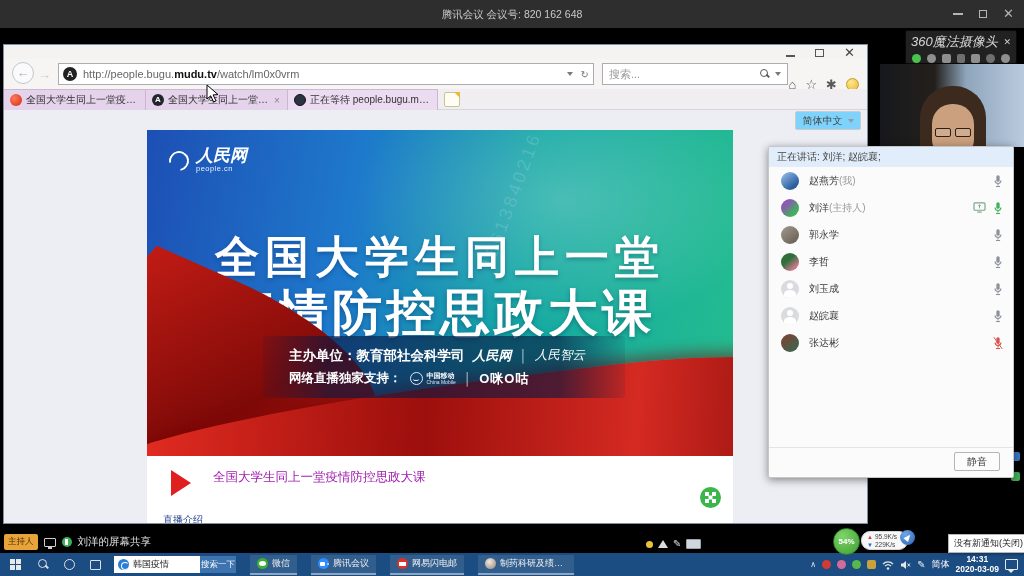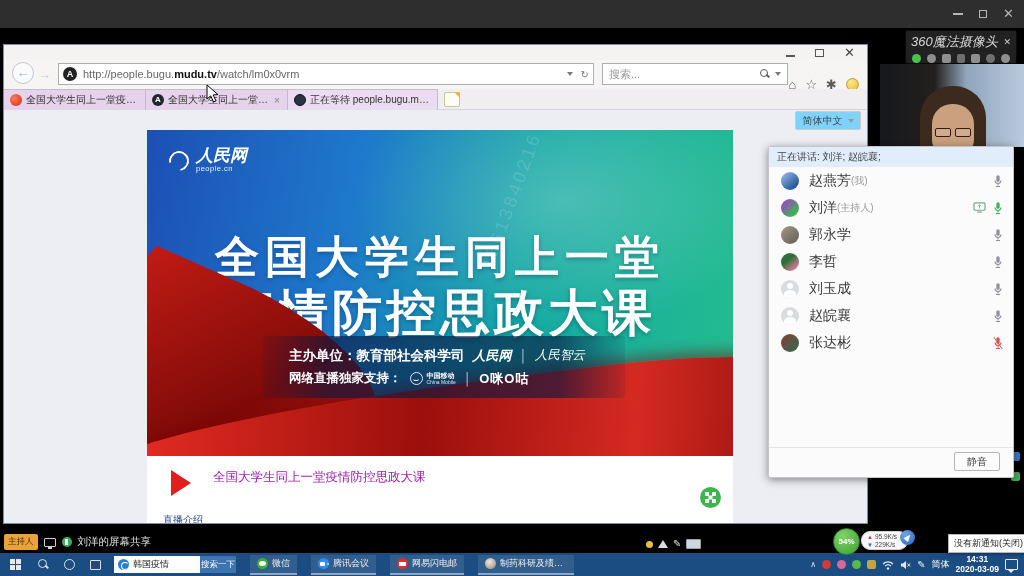--- a/index.html
+++ b/index.html
@@ -125,21 +125,21 @@
   .m-head { position:relative; height:22px; background:#f5f5f5; border-bottom:1px solid #e2e2e2; }
   .m-title { position:absolute; left:0; right:0; top:5px; text-align:center; font-size:10.5px; color:#333; }
   .m-ctl { position:absolute; right:7px; top:6px; display:flex; gap:9px; align-items:center; }
   .m-min { width:8px; height:2px; background:#777; margin-top:5px; }
   .m-max { width:8px; height:8px; border:1px solid #777; }
   .m-speaking { height:20px; background:#e1edfa; font-size:10px; color:#444; line-height:20px; padding-left:8px; white-space:nowrap; overflow:hidden; }
   .m-row { height:27px; display:flex; align-items:center; padding:0 10px 0 12px; }
   .avatar { width:18px; height:18px; border-radius:50%; flex:0 0 auto; position:relative; overflow:hidden; }
   .sil-head { position:absolute; left:6px; top:3px; width:6px; height:6px; border-radius:50%; background:#fff; }
   .sil-body { position:absolute; left:3px; top:10px; width:12px; height:8px; border-radius:50% 50% 0 0; background:#fff; }
-  .m-name { margin-left:10px; font-size:14px; color:#3a3a3a; white-space:nowrap;text-align:right; }
+  .m-name { margin-left:10px; font-size:10px; color:#3a3a3a; white-space:nowrap;text-align:right; }
   .m-suffix { font-size:10px; color:#9a9a9a; }
   .m-icons { margin-left:auto; display:flex; gap:7px; align-items:center; }
   .mic-svg { display:block; }
   .m-foot { position:absolute; left:0; right:0; bottom:0; height:30px; border-top:1px solid #e4e4e4; }
   .mute-btn { position:absolute; right:13px; bottom:6px; width:46px; height:19px; background:#fcfcfc; border:1px solid #b5b5b5; border-radius:2px; font-size:10px; color:#333; text-align:center; line-height:17px; }
 
   
   .share-ind { position:absolute; left:4px; top:533px; height:18px; display:flex; align-items:center; gap:6px; z-index:30; }
   .host-badge { background:#e8a33b; color:#4a3000; font-size:8.5px; padding:2px 4px; border-radius:2px; }
   .mon-ic { width:12px; height:9px; border:1.5px solid #cfcfcf; border-radius:1px; position:relative; }
@@ -198,20 +198,21 @@
   .rocket::after { content:""; position:absolute; left:4.5px; top:3.5px; width:0; height:0; border-left:3px solid transparent; border-right:3px solid transparent; border-bottom:7px solid #fff; transform:rotate(40deg); }
 
   .tb-tooltip { position:absolute; left:948px; top:534px; background:#fff; border:1px solid #b5b5b5; box-shadow:1px 1px 3px rgba(0,0,0,.4); font-size:9px; color:#222; padding:2px 5px; white-space:nowrap; z-index:45; }
 </style>
 </head>
 <body>
 
 <div id="stage">
 
   <div class="titlebar">
+    <div class="tb-title">腾讯会议 会议号: 820 162 648</div>
     <div class="tb-ctl">
       <span class="tb-min"></span>
       <span class="tb-max"></span>
       <span class="tb-close">✕</span>
     </div>
   </div>
 
   <div class="browser">
     <div class="b-winbar">
       <div class="b-winctl">

